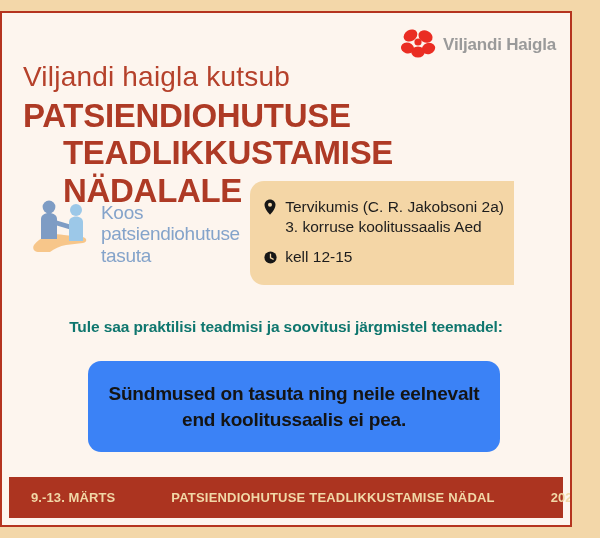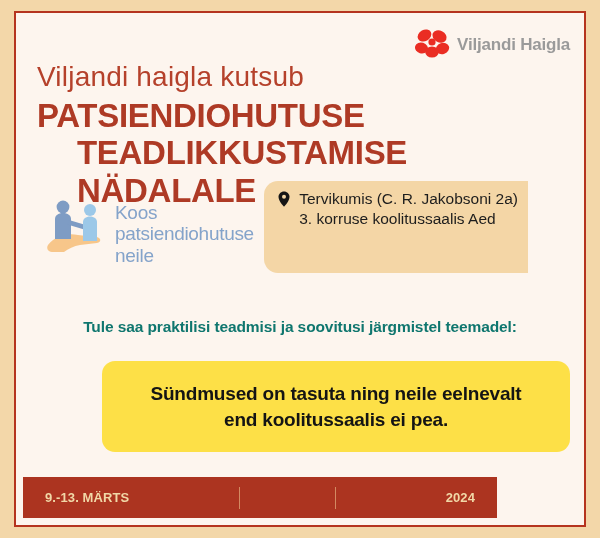--- a/index.html
+++ b/index.html
@@ -18,21 +18,21 @@
     position: relative;
     width: 600px;
     height: 538px;
     background: #f3d7a9;
     box-sizing: border-box;
   }
 
   
   .card {
     position: absolute;
-    left: 14px;
+    left: 0;
     top: 11px;
     width: 572px;
     height: 516px;
     box-sizing: border-box;
     border: 2px solid #b5341f;
     background: #fdf5ee;
     overflow: hidden;
   }
 
   
@@ -105,21 +105,21 @@
     padding-top: 5px;
   }
   .campaign-logo .ctext span { display: block; }
 
   .info-box {
     flex: 1 1 auto;
     margin-left: -4px;
     margin-right: 0;
     background: #f4d6a6;
     border-radius: 14px 0 0 14px;
-    padding: 8px 10px 16px 14px;
+    padding: 16px 10px 16px 14px;
     box-sizing: border-box;
     min-height: 92px;
   }
   .info-line {
     display: flex;
     align-items: flex-start;
     gap: 7px;
     color: #1d1d1d;
     font-size: 15.5px;
     line-height: 1.27;
@@ -143,45 +143,45 @@
     font-size: 15.5px;
     font-weight: bold;
     letter-spacing: -0.1px;
   }
 
   
   .notice {
     position: absolute;
     left: 86px;
     top: 348px;
-    width: 468px;
-    box-sizing: border-box;
-    background: #fde047;
+    width: 412px;
+    box-sizing: border-box;
+    background: #3b82f6;
     border-radius: 13px;
     padding: 20px 18px;
     text-align: center;
     color: #141414;
     font-size: 19px;
     font-weight: bold;
     line-height: 1.35;
     letter-spacing: -0.2px;
   }
   .notice span { display:block; }
 
   
   .banner {
     position: absolute;
     left: 7px;
     bottom: 7px;
-    width: 474px;
+    width: 554px;
     height: 41px;
     background: #ac3420;
     display: flex;
     align-items: center;
-    justify-content: space-between;
+    justify-content: flex-start;
     gap: 0;
   }
   .banner .seg {
     color: #f1d8a7;
     font-size: 13px;
     font-weight: bold;
     letter-spacing: 0.1px;
     white-space: nowrap;
     padding: 0 14px;
   }
@@ -236,49 +236,61 @@
             <path d="M9 22 C9 18.4 12.3 16 17 16 C21.7 16 25 18.4 25 22 L25 42 L9 42 Z" fill="#7e9cc4"></path>
             <path d="M23 23 L43 29 L41.5 33.5 L21.5 27.5 Z" fill="#7e9cc4"></path>
 
             <circle cx="44" cy="13" r="6.0" fill="#9cc8e8"></circle>
             <path d="M37 25 C37 21.6 40 19.4 44 19.4 C48 19.4 51 21.6 51 25 L51 44 L37 44 Z" fill="#9cc8e8"></path>
           </svg>
         </span>
         <span class="ctext">
           <span>Koos</span>
           <span>patsiendiohutuse</span>
-          <span>neile</span>
+          <span>tasuta</span>
         </span>
       </div>
 
       <div class="info-box">
         <div class="info-line">
           <span class="glyph">
             <svg width="12" height="16" viewBox="0 0 12 16" aria-hidden="true">
               <path d="M6 0.4 C2.9 0.4 0.5 2.8 0.5 5.9 C0.5 10.1 6 15.6 6 15.6 C6 15.6 11.5 10.1 11.5 5.9 C11.5 2.8 9.1 0.4 6 0.4 Z" fill="#161616"></path>
               <circle cx="6" cy="5.8" r="2.0" fill="#f4d6a6"></circle>
             </svg>
           </span>
           <span class="txt">
             <span>Tervikumis (C. R. Jakobsoni 2a)</span>
             <span>3. korruse koolitussaalis Aed</span>
           </span>
         </div>
+        <div class="info-line">
+          <span class="glyph">
+            <svg width="13" height="13" viewBox="0 0 13 13" aria-hidden="true">
+              <circle cx="6.5" cy="6.5" r="6.1" fill="#161616"></circle>
+              <path d="M6.5 3.1 L6.5 6.9 L9.1 8.2" stroke="#f4d6a6" stroke-width="1.3" fill="none" stroke-linecap="round"></path>
+            </svg>
+          </span>
+          <span class="txt">
+            <span>kell 12-15</span>
+          </span>
+        </div>
       </div>
 
     </div>
 
     <div class="prompt">Tule saa praktilisi teadmisi ja soovitusi järgmistel teemadel:</div>
 
     <div class="notice">
       <span>Sündmused on tasuta ning neile eelnevalt</span>
       <span>end koolitussaalis ei pea.</span>
     </div>
 
     <div class="banner">
       <span class="seg dates">9.-13. MÄRTS</span>
       <span class="sep"></span>
+      <span class="seg title">PATSIENDIOHUTUSE TEADLIKKUSTAMISE NÄDAL</span>
       <span class="sep"></span>
       <span class="seg year">2024</span>
     </div>
 
   </div>
 </div>
 
 </body></html>

